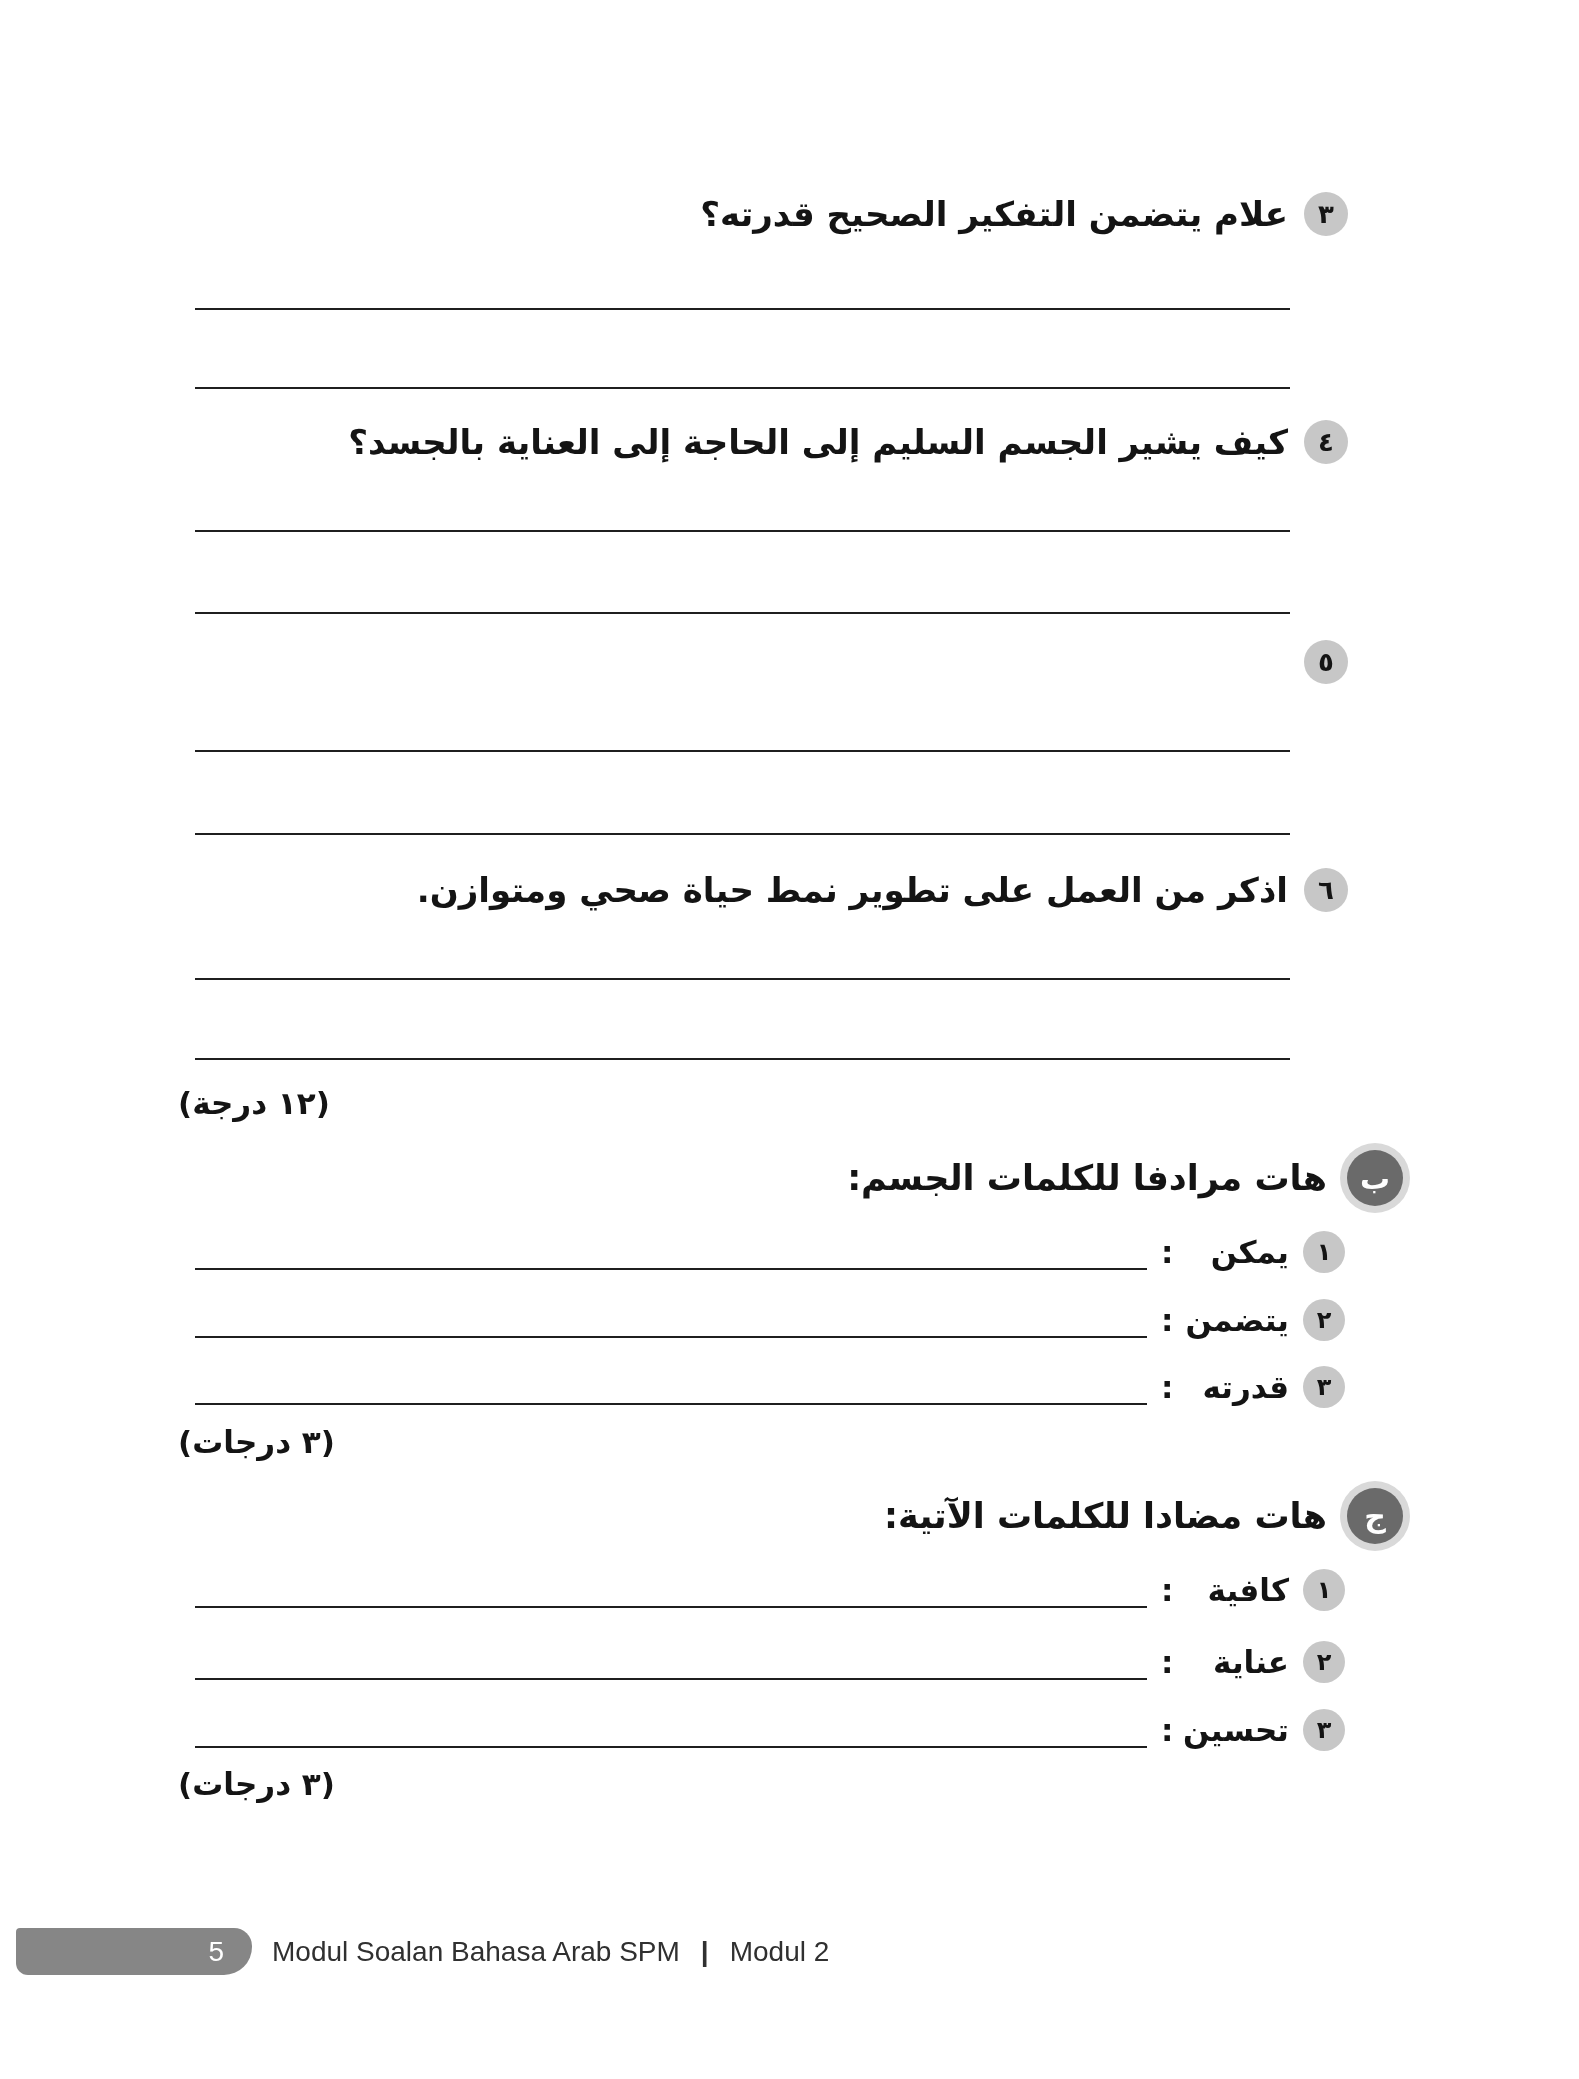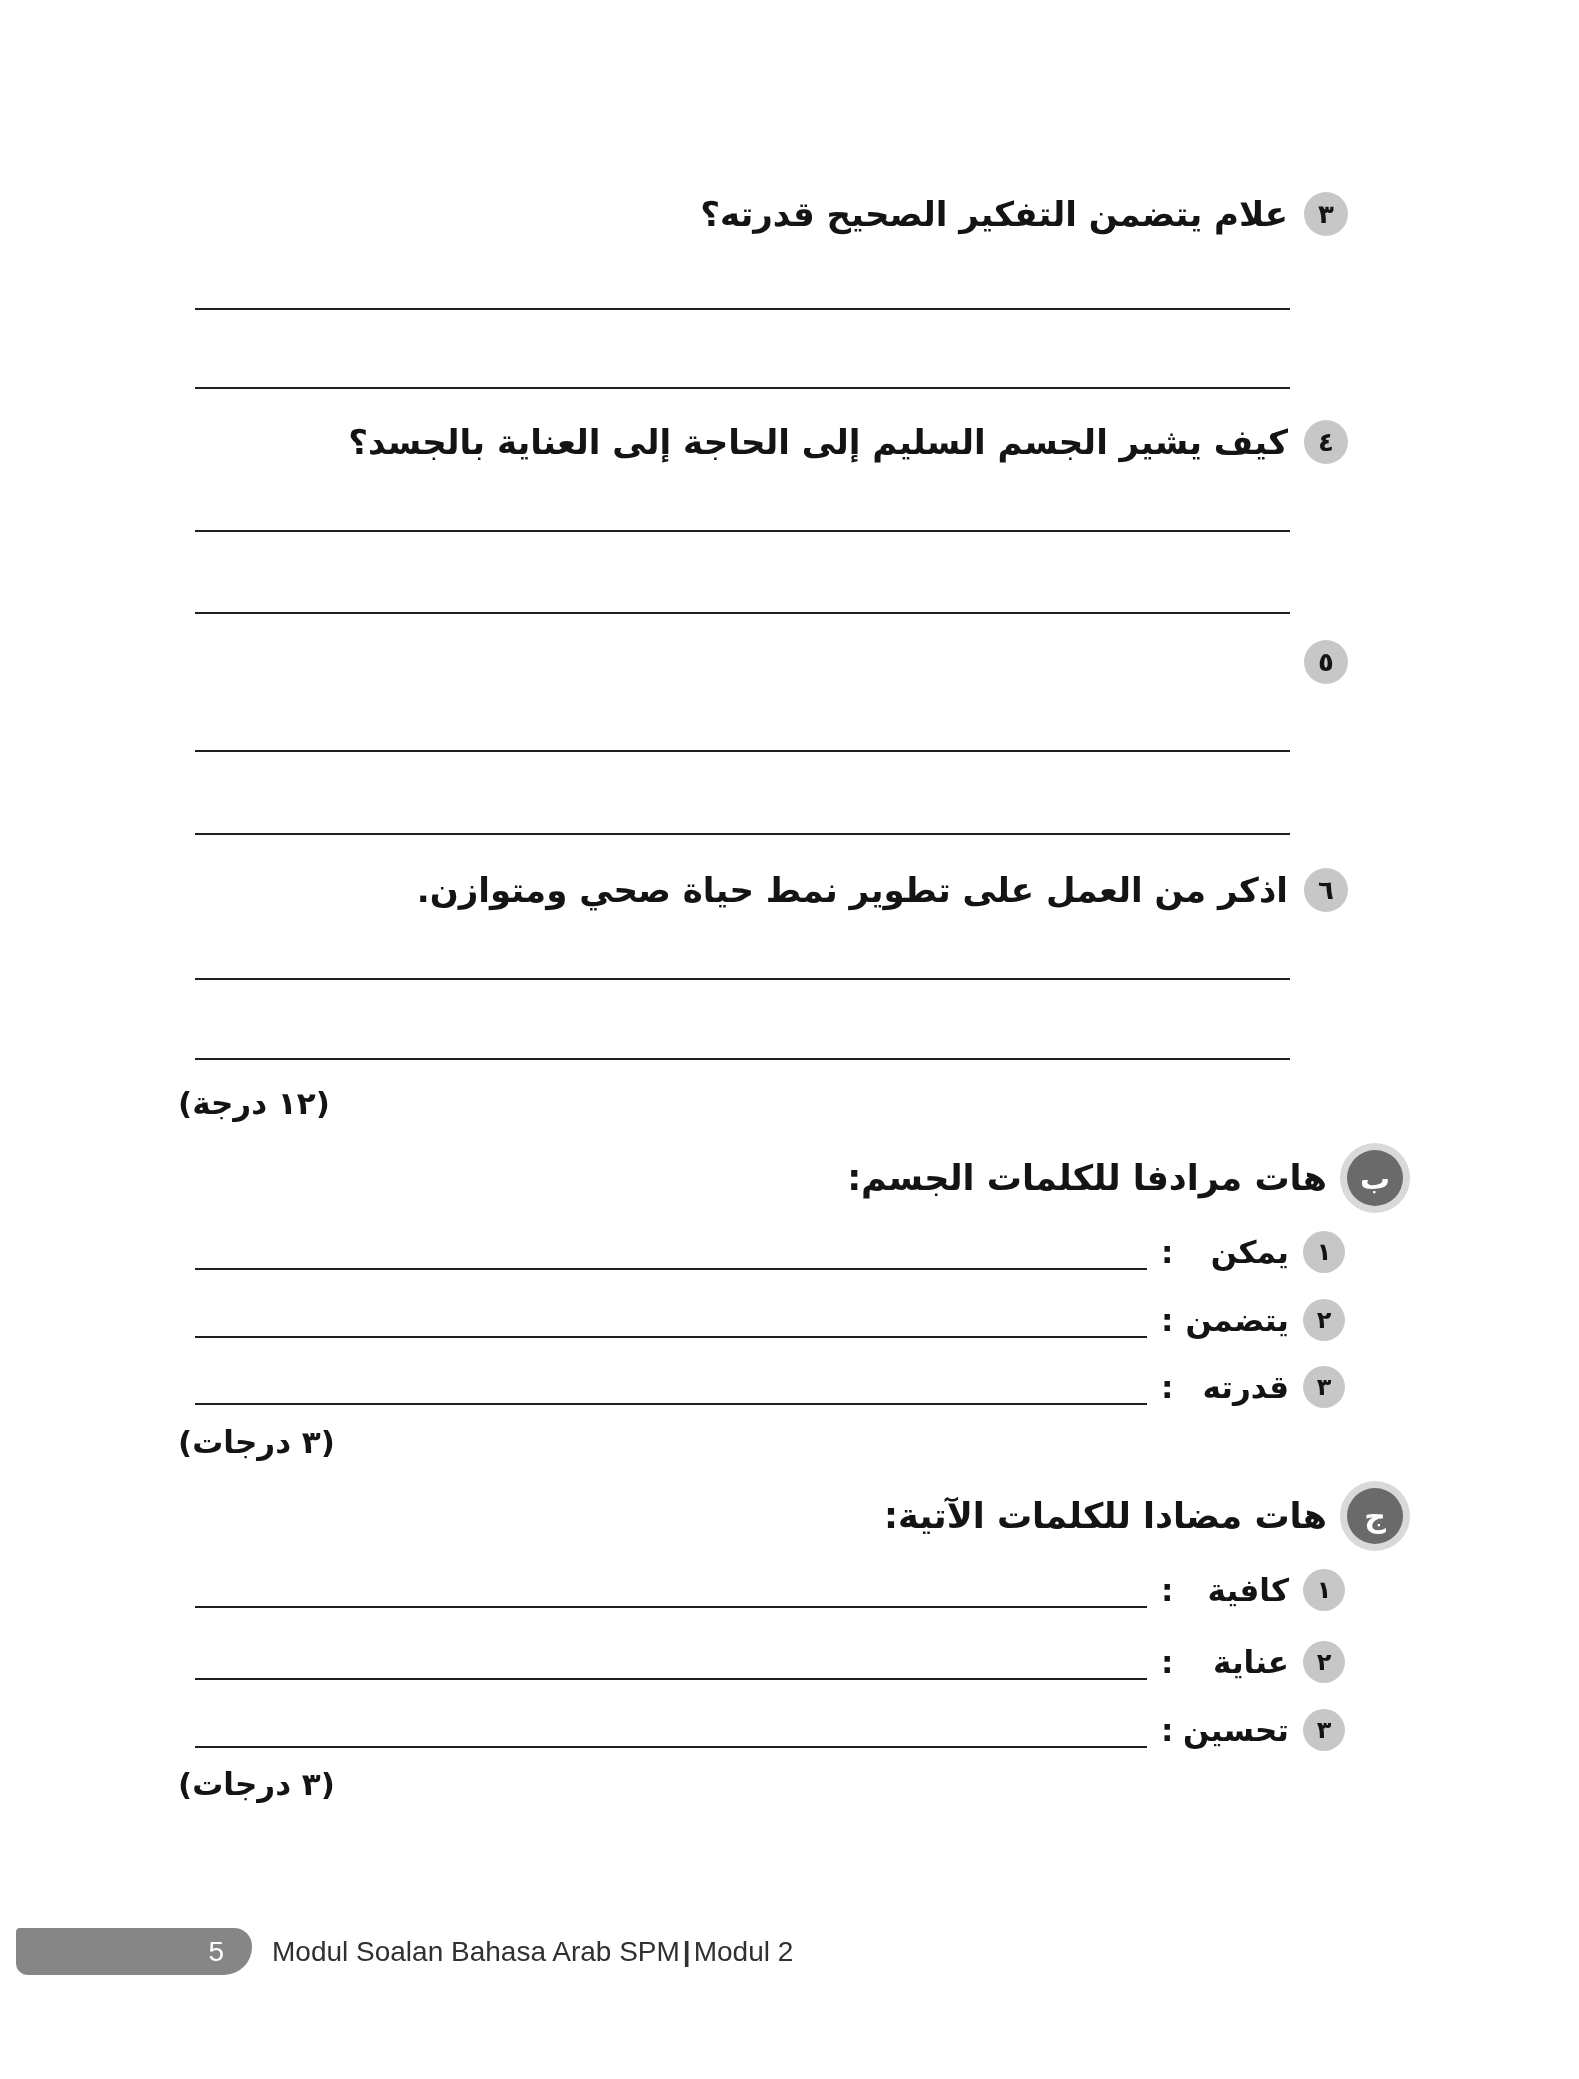--- a/index.html
+++ b/index.html
@@ -79,21 +79,21 @@
     width:236px; height:47px;
     background:#868686;
     border-radius:4px 18px 28px 12px;
     display:flex; align-items:center; justify-content:flex-end;
     padding-right:28px;
     color:#ffffff; font-size:28px;
     font-family:"Liberation Sans", sans-serif;
   }
   .footer-text {
     position:absolute; left:272px; top:1936px;
-    display:flex; align-items:center; gap:3px;
+    display:flex; align-items:center; gap:21px;
     color:#303030; font-size:28px;
     font-family:"Liberation Sans", sans-serif;
     white-space:nowrap;
   }
   .footer-sep { font-weight:bold; }
 </style>
 </head>
 <body>
 
 <div class="page">

